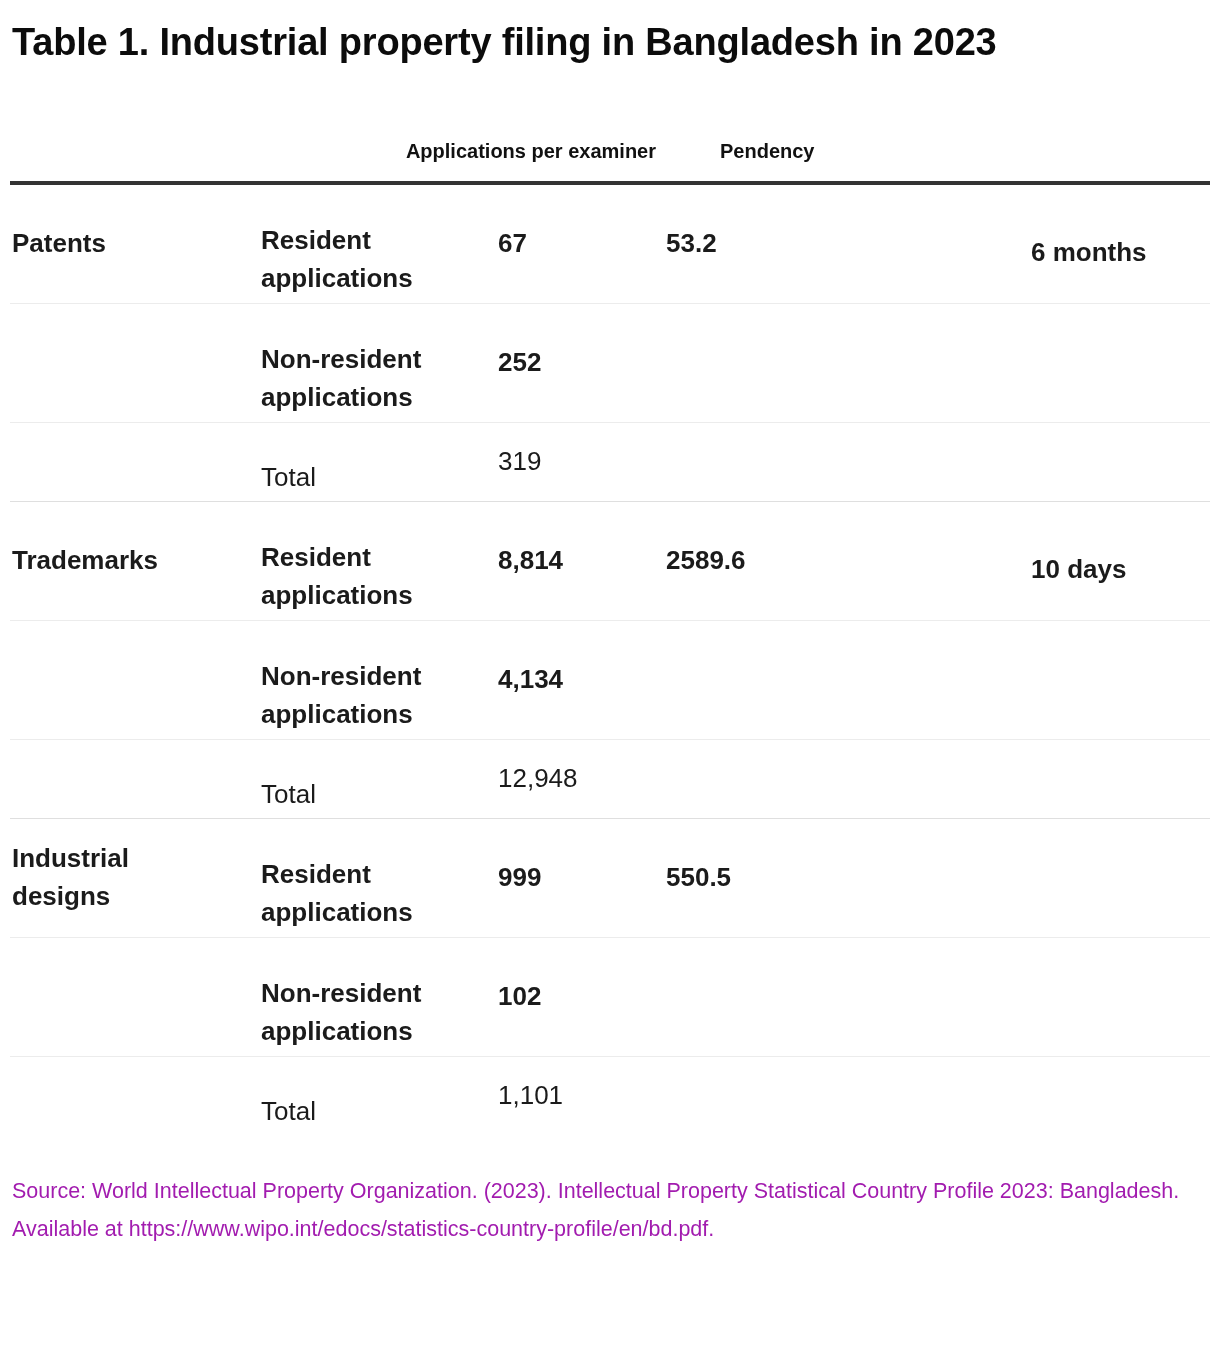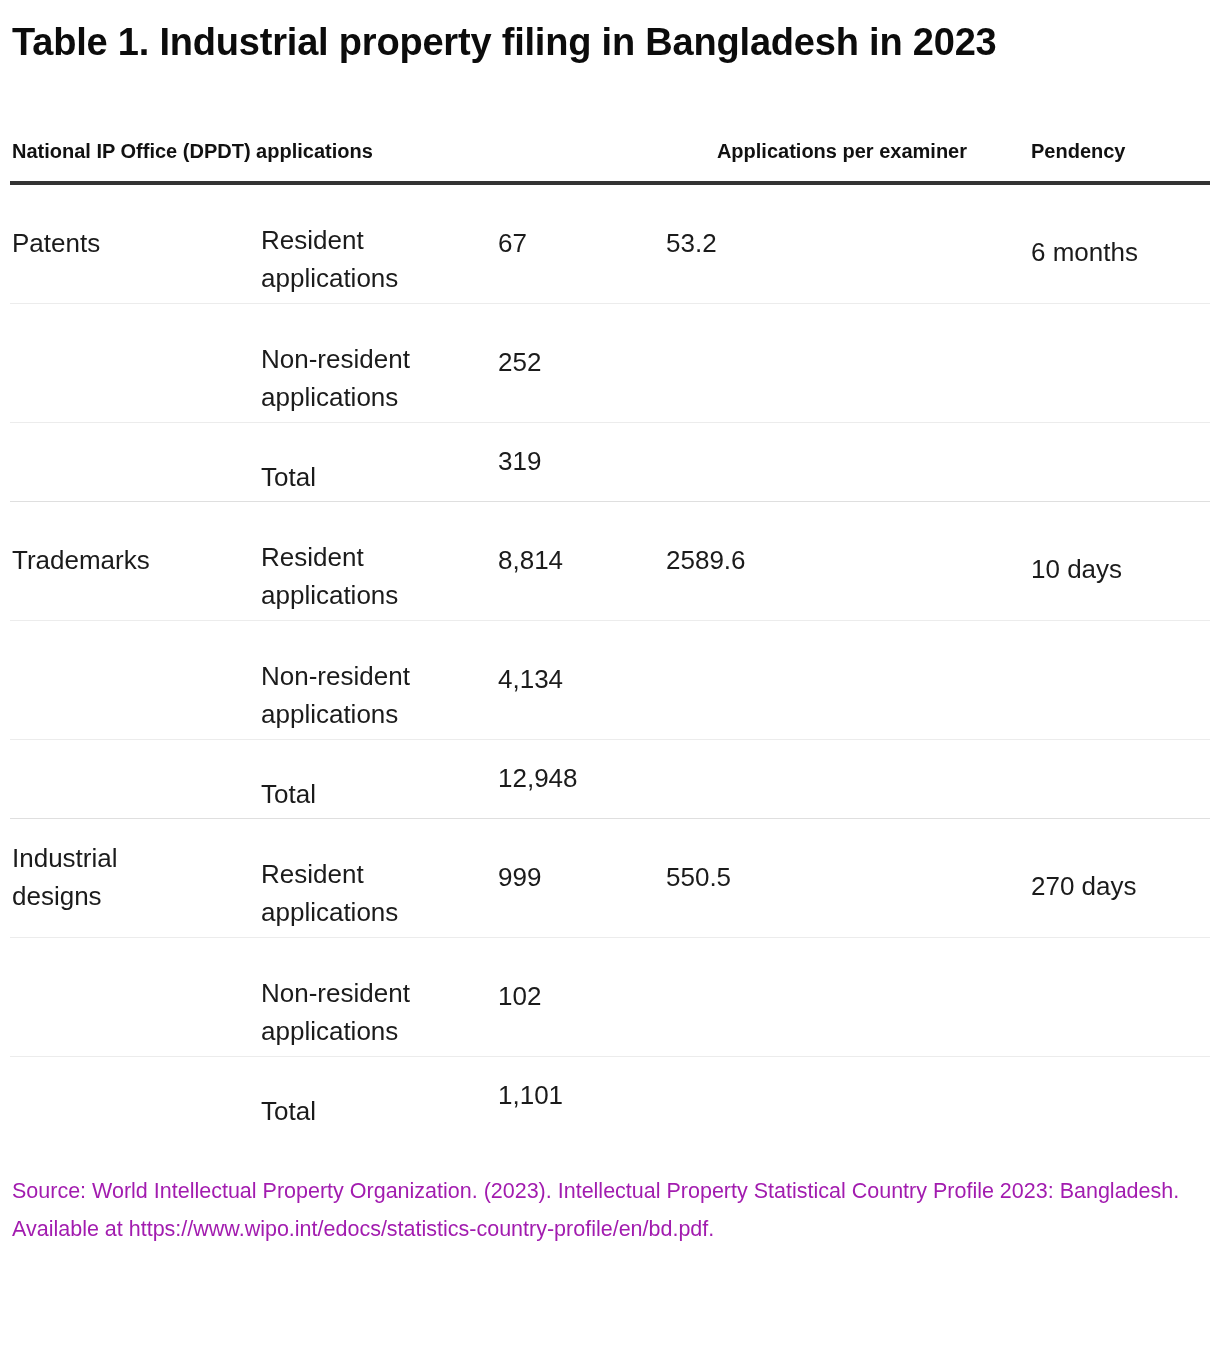--- a/index.html
+++ b/index.html
@@ -45,21 +45,21 @@
     height: 4px;
     background: #333333;
     margin-top: 14px;
   }
   .row {
     display: grid;
     grid-template-columns: 251px 237px 168px 301px 1fr;
     align-items: center;
     border-bottom: 1px solid #ececec;
   }
-  .row.tall  { min-height: 118px; }
+  .row.tall  { min-height: 118px; font-weight: bold; }
   .row.short { min-height: 78px; }
   .row.section-end { border-bottom: 1px solid #dfdfdf; }
   .row.last { border-bottom: none; }
   .cell {
     font-size: 26px;
     line-height: 1.45;
     color: #1b1b1b;
   }
   .cat   { padding-left: 2px; max-width: 180px; }
   .label { max-width: 205px; margin-top: 32px; }
@@ -74,21 +74,20 @@
   }
 </style>
 </head>
 <body>
 
 <div class="page">
 
   <h1 class="title">Table 1. Industrial property filing in Bangladesh in 2023</h1>
 
   <div class="thead">
-    <div class="th th-main">National IP Office (DPDT) applications</div>
     <div class="th th-ape">Applications per examiner</div>
     <div class="th th-pend">Pendency</div>
   </div>
 
   <div class="rule"></div>
 
   <div>
 
     <div class="row tall">
       <div class="cell cat">Patents</div>
@@ -136,21 +135,20 @@
       <div class="cell num">12,948</div>
       <div class="cell num"></div>
       <div class="cell pend"></div>
     </div>
 
     <div class="row tall">
       <div class="cell cat">Industrial designs</div>
       <div class="cell label">Resident applications</div>
       <div class="cell num">999</div>
       <div class="cell num">550.5</div>
-      <div class="cell pend">270 days</div>
     </div>
 
     <div class="row tall">
       <div class="cell cat"></div>
       <div class="cell label">Non-resident applications</div>
       <div class="cell num">102</div>
       <div class="cell num"></div>
       <div class="cell pend"></div>
     </div>
 

